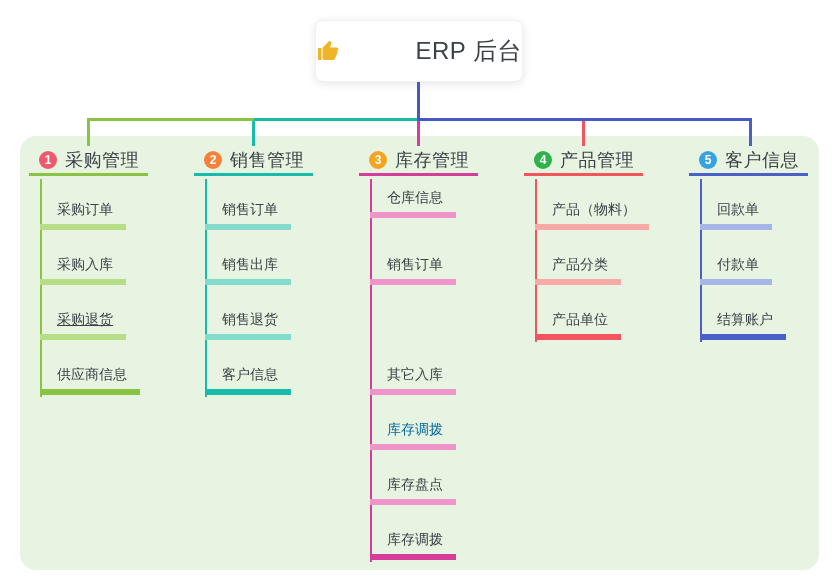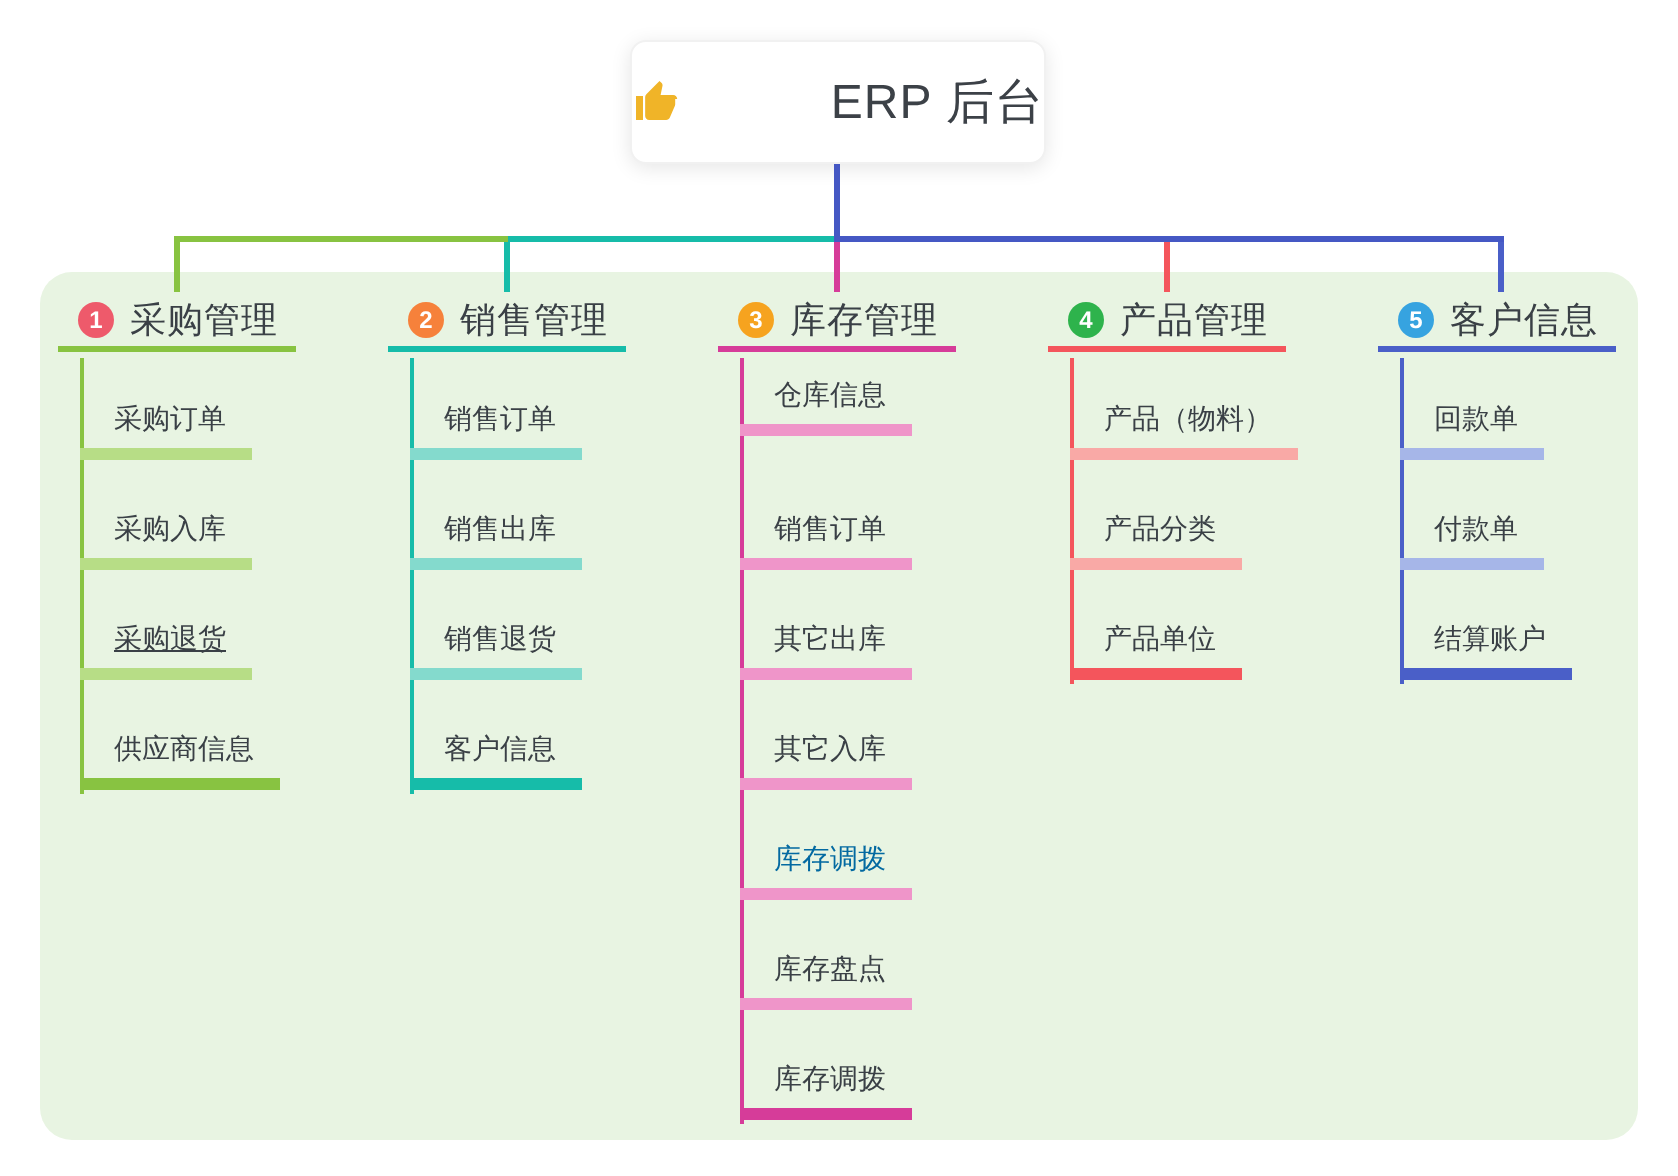--- a/index.html
+++ b/index.html
@@ -114,23 +114,20 @@
           <span class="badge" style="background: rgb(246, 163, 31);">3</span>
           <span class="label" style="color: rgb(58, 64, 70);">库存管理</span>
         </div>
         <div class="trunk" style="left: 11px; top: 179px; height: 383px; background: rgb(214, 60, 153);"></div>
         <div class="child" style="left: 11px; top: 185px; border-bottom-color: rgb(239, 149, 201);">
           <span class="label" style="color: rgb(58, 64, 70);">仓库信息</span>
         </div>
         <div class="child" style="left: 11px; top: 252px; border-bottom-color: rgb(239, 149, 201);">
           <span class="label" style="color: rgb(58, 64, 70);">销售订单</span>
         </div>
-        <div class="child" style="left: 11px; top: 307px; border-bottom-color: rgb(239, 149, 201);">
-          <span class="label" style="color: rgb(58, 64, 70);">其它出库</span>
-        </div>
         <div class="child" style="left: 11px; top: 362px; border-bottom-color: rgb(239, 149, 201);">
           <span class="label" style="color: rgb(58, 64, 70);">其它入库</span>
         </div>
         <div class="child" style="left: 11px; top: 417px; border-bottom-color: rgb(239, 149, 201);">
           <span class="label" style="color: #0369a1;">库存调拨</span>
         </div>
         <div class="child" style="left: 11px; top: 472px; border-bottom-color: rgb(239, 149, 201);">
           <span class="label" style="color: rgb(58, 64, 70);">库存盘点</span>
         </div>
         <div class="child" style="left: 11px; top: 527px; border-bottom-color: rgb(214, 60, 153);">

